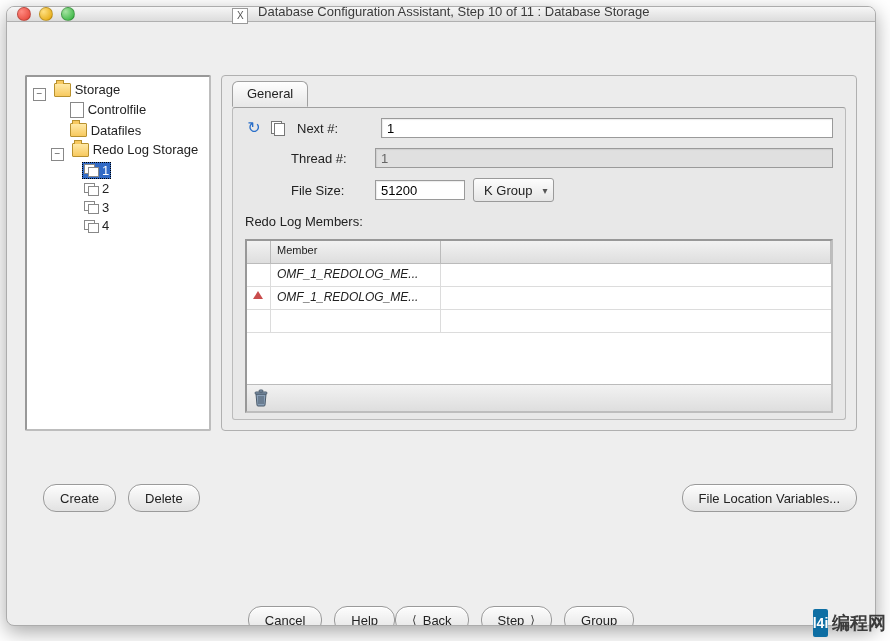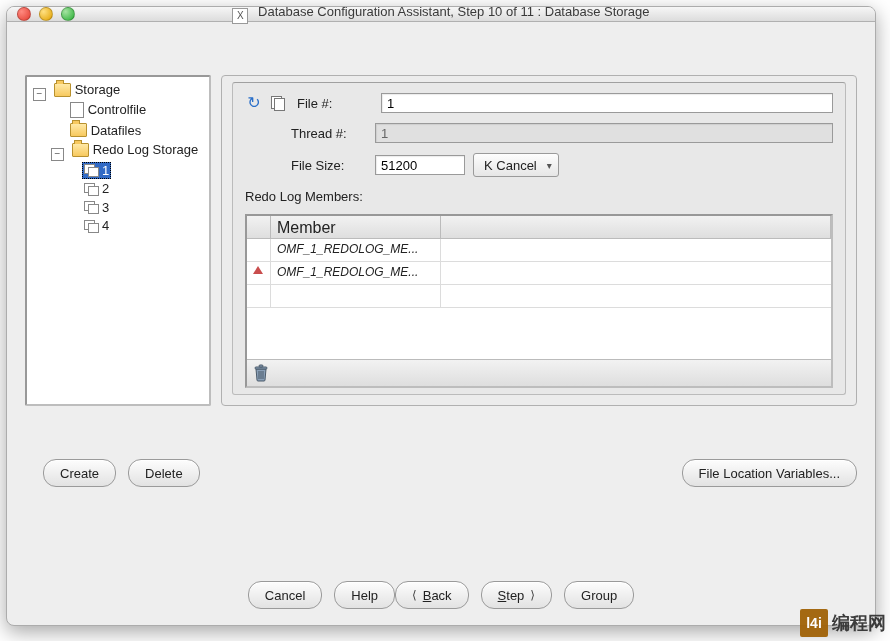--- a/index.html
+++ b/index.html
@@ -276,21 +276,21 @@
   }
   .mt-header {
     display:flex;
     height:22px;
     background: linear-gradient(#f2f2f2,#dedede);
     border-bottom:1px solid #bbb;
   }
   .mt-header .hcell {
     border-right:1px solid #bbb;
     padding:3px 6px;
-    font-size:16px;
+    font-size:11px;
     box-sizing:border-box;
   }
   .col-icon { width:24px; }
   .col-member { width:170px; }
   .mt-body { flex:1;font-style:italic; }
   .mt-row {
     display:flex;
     height:22px;
     border-bottom:1px solid #dcdcdc;
   }
@@ -375,22 +375,22 @@
     display:flex;
     align-items:center;
     gap:4px;
     font-size:18px;
     font-weight:bold;
     font-family: "SimHei","Microsoft YaHei",sans-serif;
     color:#333;
     opacity:0.95;
   }
   .wm-badge {
-    width:28px; height:28px;
-    background:#a16207;
+    width:15px; height:28px;
+    background:#0369a1;
     color:#fff;
     font-size:14px;
     font-weight:bold;
     display:flex;
     align-items:center;
     justify-content:center;
     border-radius:2px;
   }
 </style>
 </head>
@@ -462,39 +462,42 @@
                   </ul>
               </li>
             </ul>
           </li>
         </ul>
       </div>
     </div>
 
     <div class="right-panel">
       <div class="tabbed">
+        <div class="tab-row">
+          <div class="tab">General</div>
+        </div>
         <div class="tab-body">
 
           <div class="form-row">
             <span class="refresh-icon">↻</span>
             <span class="copy-icon"></span>
-            <label>File #:</label>
+            <label>Next #:</label>
             <input class="text" style="flex: 1 1 0%;" value="1">
           </div>
 
           <div class="form-row" style="padding-left:46px">
             <label>Thread #:</label>
             <input class="text readonly" readonly="" style="flex: 1 1 0%;" value="1">
           </div>
 
           <div class="form-row" style="padding-left:46px">
             <label>File Size:</label>
             <input class="text" style="width: 90px;" value="51200">
             <span class="combo">
-              <span>K Cancel</span>
+              <span>K Group</span>
               <span class="chev">▾</span>
             </span>
           </div>
 
           <div class="members-label">Redo Log Members:</div>
 
           <div class="members-table-wrap">
             <div class="mt-header">
               <div class="hcell col-icon"></div>
               <div class="hcell col-member">Member</div>

